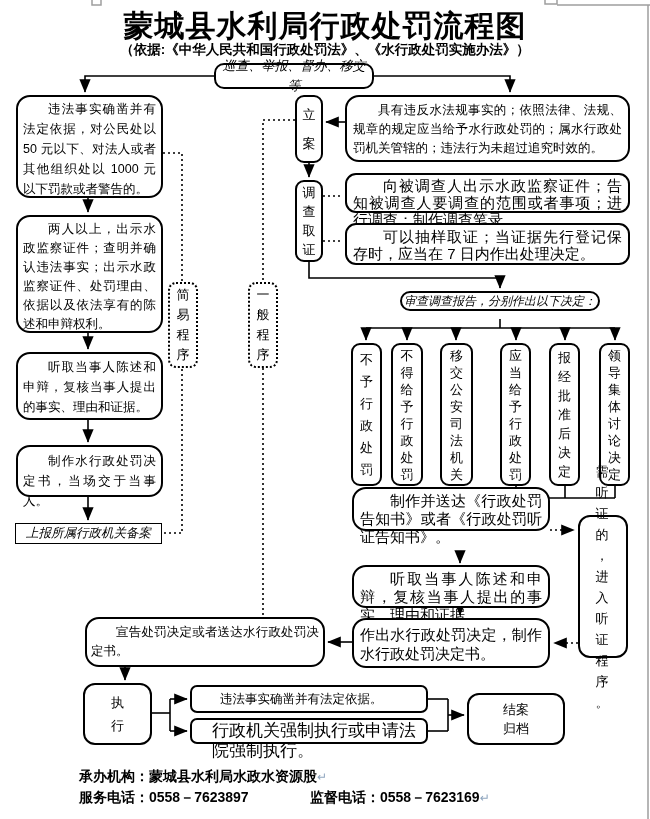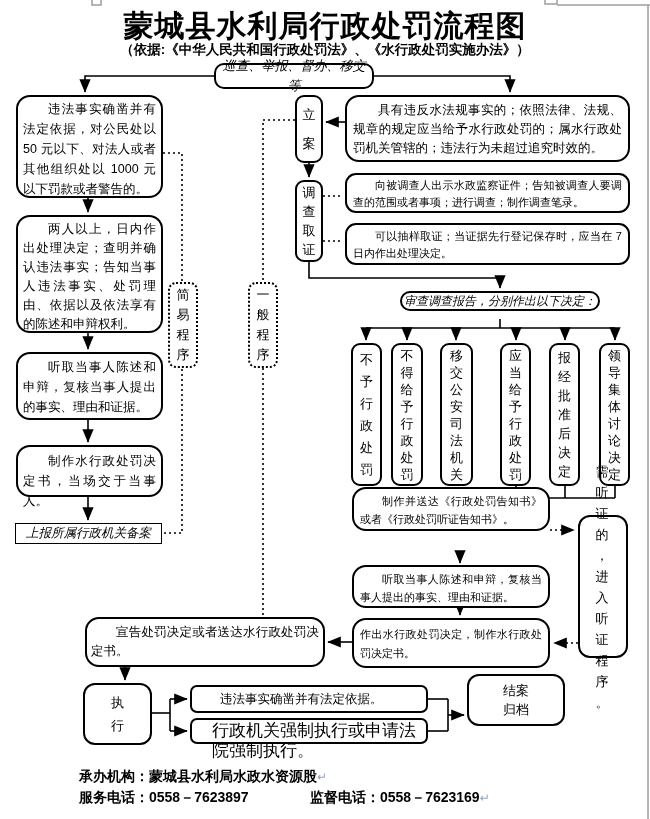--- a/index.html
+++ b/index.html
@@ -13,21 +13,21 @@
         padding:2px 5px;text-align:justify;}
   .indent{text-indent:2em;}
   .center{display:flex;align-items:center;justify-content:center;text-align:center;padding:0 2px;font-style:italic;}
   .sqbox{border:1.5px solid #000;background:#fff;font-size:12.5px;}
   .vbox{border:2px solid #000;border-radius:9px;background:#fff;display:flex;align-items:center;
         justify-content:center;}
   .vtext{width:1.05em;font-size:13px;line-height:18px;word-break:break-all;line-break:anywhere;
          text-align:center;}
   .dotbox{border:2px dotted #000;border-radius:8px;background:#fff;display:flex;align-items:center;
           justify-content:center;}
-  .small{font-size:11px;line-height:17px;}
+  .small{font-size:15px;line-height:17px;}
   .footer{font-size:14px;font-weight:bold;}
   .pmark{color:#8fa6bf;font-weight:normal;font-size:12px;}
 </style>
 </head>
 <body>
 
 <div id="page">
 
   <svg id="wires" width="650" height="819">
     <defs>
@@ -100,21 +100,21 @@
       <line x1="648" y1="5" x2="648" y2="819"></line>
     </g>
   </svg>
 
   <div class="abs title">蒙城县水利局行政处罚流程图</div>
   <div class="abs subtitle">（依据:《中华人民共和国行政处罚法》、《水行政处罚实施办法》）</div>
 
   <div class="abs rbox center" style="left:214px;top:63px;width:160px;height:26px;border-radius:10px;font-size:13px;">巡查、举报、督办、移交等</div>
 
   <div class="abs rbox indent" style="left:16px;top:95px;width:147px;height:103px;">违法事实确凿并有法定依据，对公民处以 50 元以下、对法人或者其他组织处以 1000 元以下罚款或者警告的。</div>
-  <div class="abs rbox indent" style="left:16px;top:215px;width:147px;height:118px;line-height:19px;padding-top:3px;">两人以上，日内作出处理决定；查明并确认违法事实；告知当事人违法事实、处罚理由、依据以及依法享有的陈述和申辩权利。</div>
+  <div class="abs rbox indent" style="left:16px;top:215px;width:147px;height:118px;line-height:19px;padding-top:3px;">两人以上，出示水政监察证件；查明并确认违法事实；出示水政监察证件、处罚理由、依据以及依法享有的陈述和申辩权利。</div>
   <div class="abs rbox indent" style="left:16px;top:352px;width:147px;height:68px;padding-top:3px;">听取当事人陈述和申辩，复核当事人提出的事实、理由和证据。</div>
   <div class="abs rbox indent" style="left:16px;top:445px;width:147px;height:52px;padding-top:4px;">制作水行政处罚决定书，当场交于当事人。</div>
   <div class="abs sqbox center" style="left:15px;top:523px;width:147px;height:21px;">上报所属行政机关备案</div>
 
   <div class="abs dotbox" style="left:168px;top:282px;width:30px;height:86px;">
     <span class="vtext" style="line-height:20px;">简易程序</span>
   </div>
   <div class="abs dotbox" style="left:248px;top:282px;width:30px;height:86px;">
     <span class="vtext" style="line-height:20px;">一般程序</span>
   </div>
@@ -160,21 +160,21 @@
   </div>
 
   <div class="abs rbox indent" style="left:85px;top:617px;width:240px;height:50px;font-size:12.5px;line-height:19px;padding:4px 4px;">宣告处罚决定或者送达水行政处罚决定书。</div>
 
   <div class="abs vbox" style="left:83px;top:683px;width:69px;height:62px;border-radius:12px;">
     <span class="vtext" style="line-height:23px;">执行</span>
   </div>
   <div class="abs rbox" style="left:190px;top:685px;width:238px;height:28px;border-radius:7px;font-size:12.5px;line-height:22px;padding:1px 0 0 28px;text-align:left;">违法事实确凿并有法定依据。</div>
   <div class="abs rbox" style="left:190px;top:718px;width:238px;height:26px;border-radius:7px;font-size:17px;line-height:20px;padding:1px 0 0 20px;text-align:left;">行政机关强制执行或申请法院强制执行。</div>
 
-  <div class="abs vbox" style="left:467px;top:674px;width:98px;height:52px;border-radius:12px;">
+  <div class="abs vbox" style="left:467px;top:693px;width:98px;height:52px;border-radius:12px;">
     <span style="font-size:13px;line-height:19px;white-space:pre-line;text-align:center;">结案
 归档</span>
   </div>
 
   <div class="abs footer" style="left:79px;top:768px;">
     <span>承办机构：蒙城县水利局水政水资源股</span><span class="pmark">↵</span>
   </div>
   <div class="abs footer" style="left:79px;top:789px;">服务电话：0558－7623897</div>
   <div class="abs footer" style="left:310px;top:789px;">
     <span>监督电话：0558－7623169</span><span class="pmark">↵</span>

